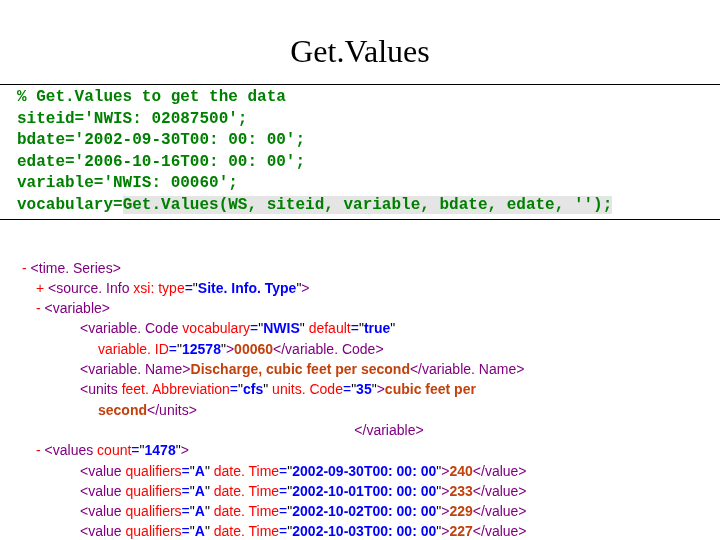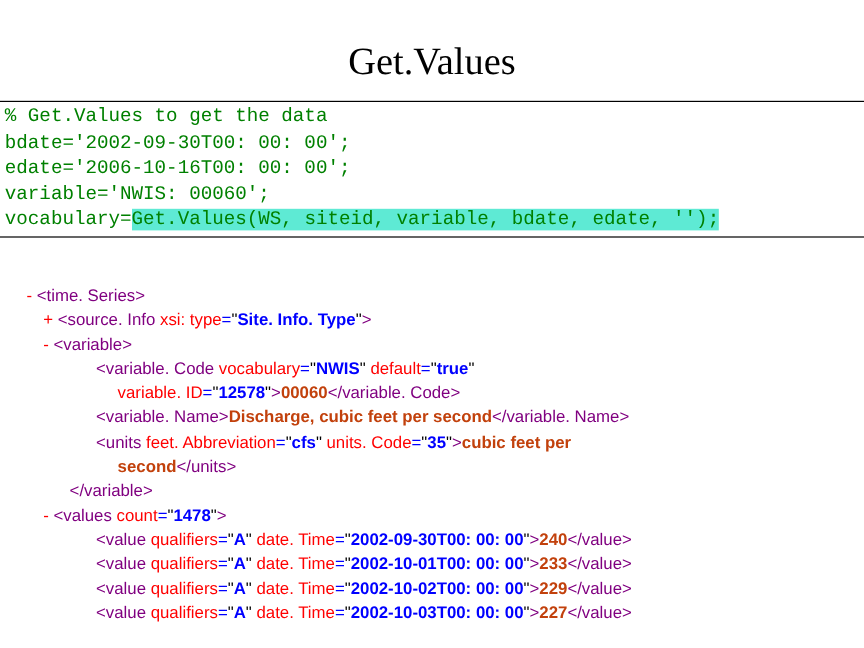--- a/index.html
+++ b/index.html
@@ -14,60 +14,61 @@
   .title {
     font-size: 32px;
     text-align: center;
     margin-bottom: 14px;
     font-weight: normal;
     margin-top: 23px;
   }
   .code-block {
     font-family: "Courier New", monospace;
     font-size: 16px;
-    font-weight: normal;
+    font-weight: bold;
     color: #008000;
-    padding: 0 4px;
+    padding: 0 17px;
     line-height: 1.35;
     border-bottom: 1px solid #000;
     padding-bottom: 2px;
     margin-bottom: 2px;
     border-top: 1px solid #000;
     padding-top: 2px;
   }
   .code-line { white-space: nowrap; }
   .hl {
-    background: #5eead4;
+    background: #e5e5e5;
   }
   .xml-block {
     font-family: Verdana, Arial, sans-serif;
     font-size: 14px;
     padding: 6px 0 0 22px;
     line-height: 1.45;
     margin-top: 32px;
   }
   .xml-line { white-space: nowrap; }
   .ind1 { padding-left: 14px; }
-  .ind2 { padding-left: 36px; }
+  .ind2 { padding-left: 36px; text-align: center; }
   .ind3 { padding-left: 58px; }
   .ind3b { padding-left: 76px; }
   .toggle { color: #ff0000; font-weight: normal; }
   .tag { color: #800080; }
   .attr { color: #ff0000; }
   .eq { color: #0000ff; }
   .qv { color: #0000ff; font-weight: bold; }
   .txt { color: #c2410c; font-weight: bold; }
 </style>
 </head>
 <body>
 
 <h1 class="title">Get.Values</h1>
 
 <div class="code-block">
   <div class="code-line">% Get.Values to get the data</div>
+  <div class="code-line">siteid='NWIS: 02087500';</div>
   <div class="code-line">bdate='2002-09-30T00: 00: 00';</div>
   <div class="code-line">edate='2006-10-16T00: 00: 00';</div>
   <div class="code-line">variable='NWIS: 00060';</div>
   <div class="code-line"><span>vocabulary=</span><span class="hl">Get.Values(WS, siteid, variable, bdate, edate, '');</span></div>
 </div>
 
 <div class="xml-block">
   <div class="xml-line"><span class="toggle">-</span> <span class="tag">&lt;<span>time. Series</span>&gt;</span></div>
   <div class="xml-line ind1"><span class="toggle">+</span> <span class="tag">&lt;<span>source. Info</span></span> <span class="attr">xsi: type</span><span class="eq">=</span>"<span class="qv">Site. Info. Type</span>"<span class="tag">&gt;</span></div>
   <div class="xml-line ind1"><span class="toggle">-</span> <span class="tag">&lt;<span>variable</span>&gt;</span></div>

